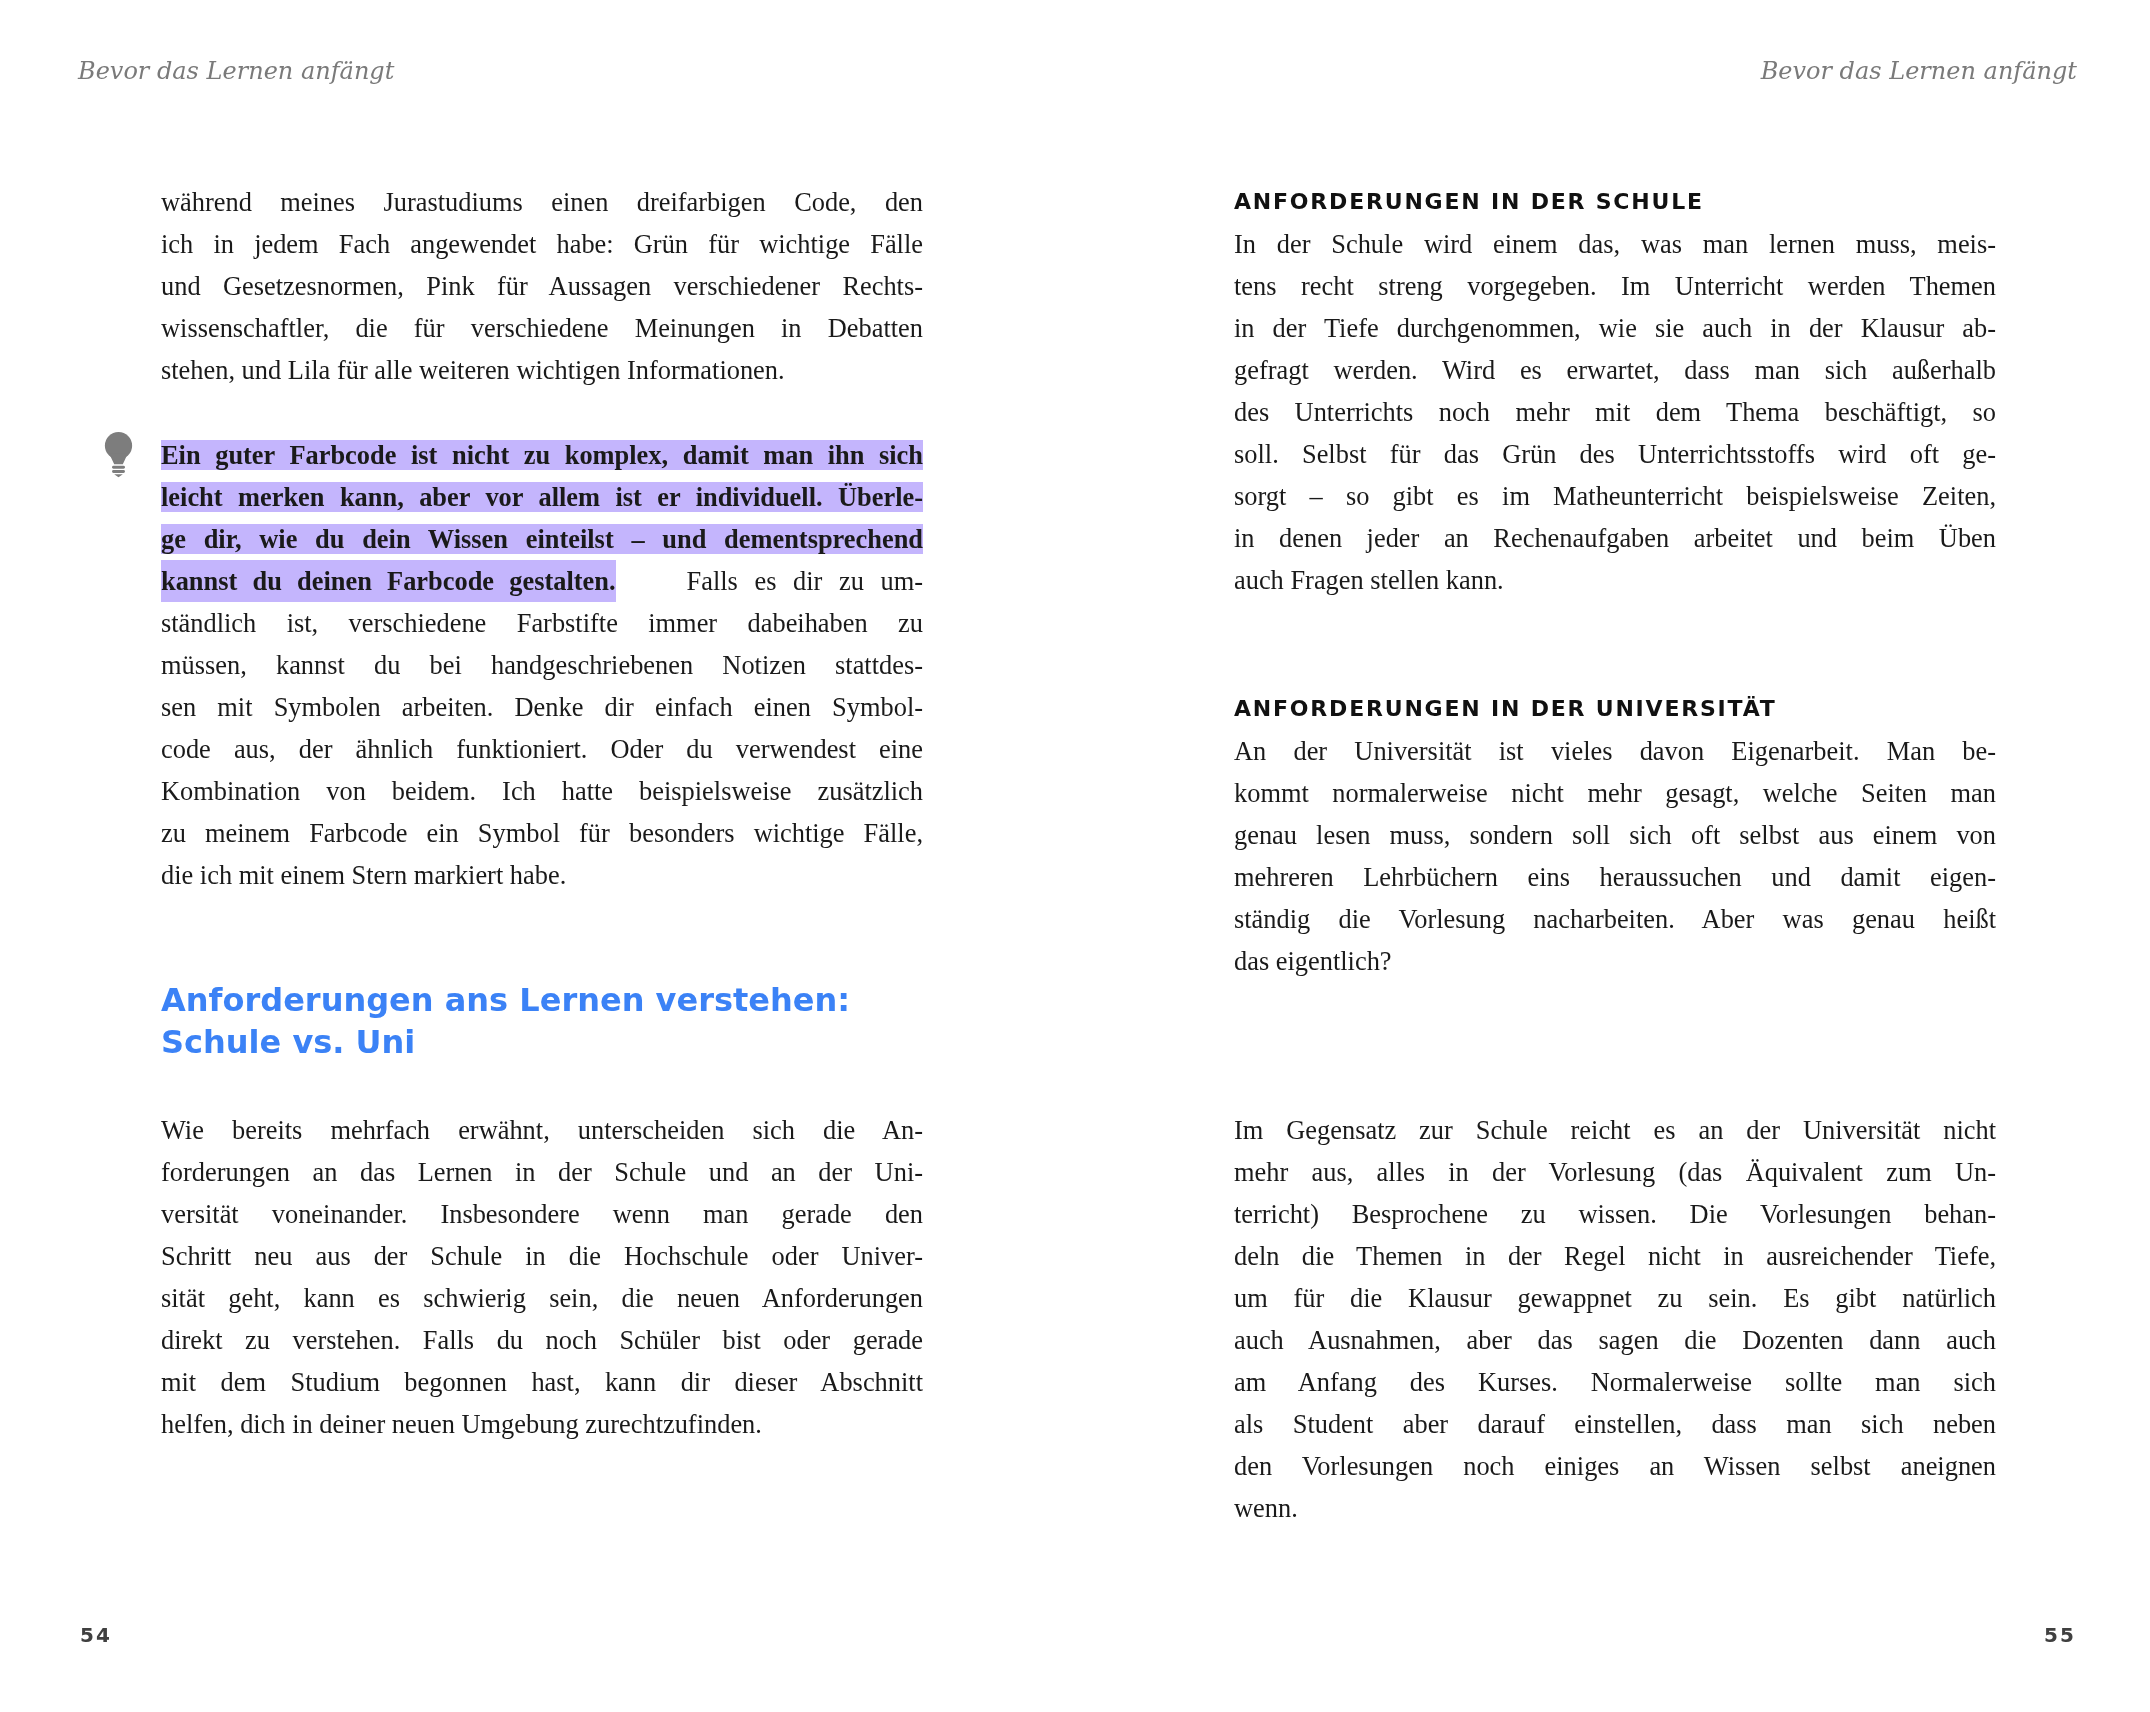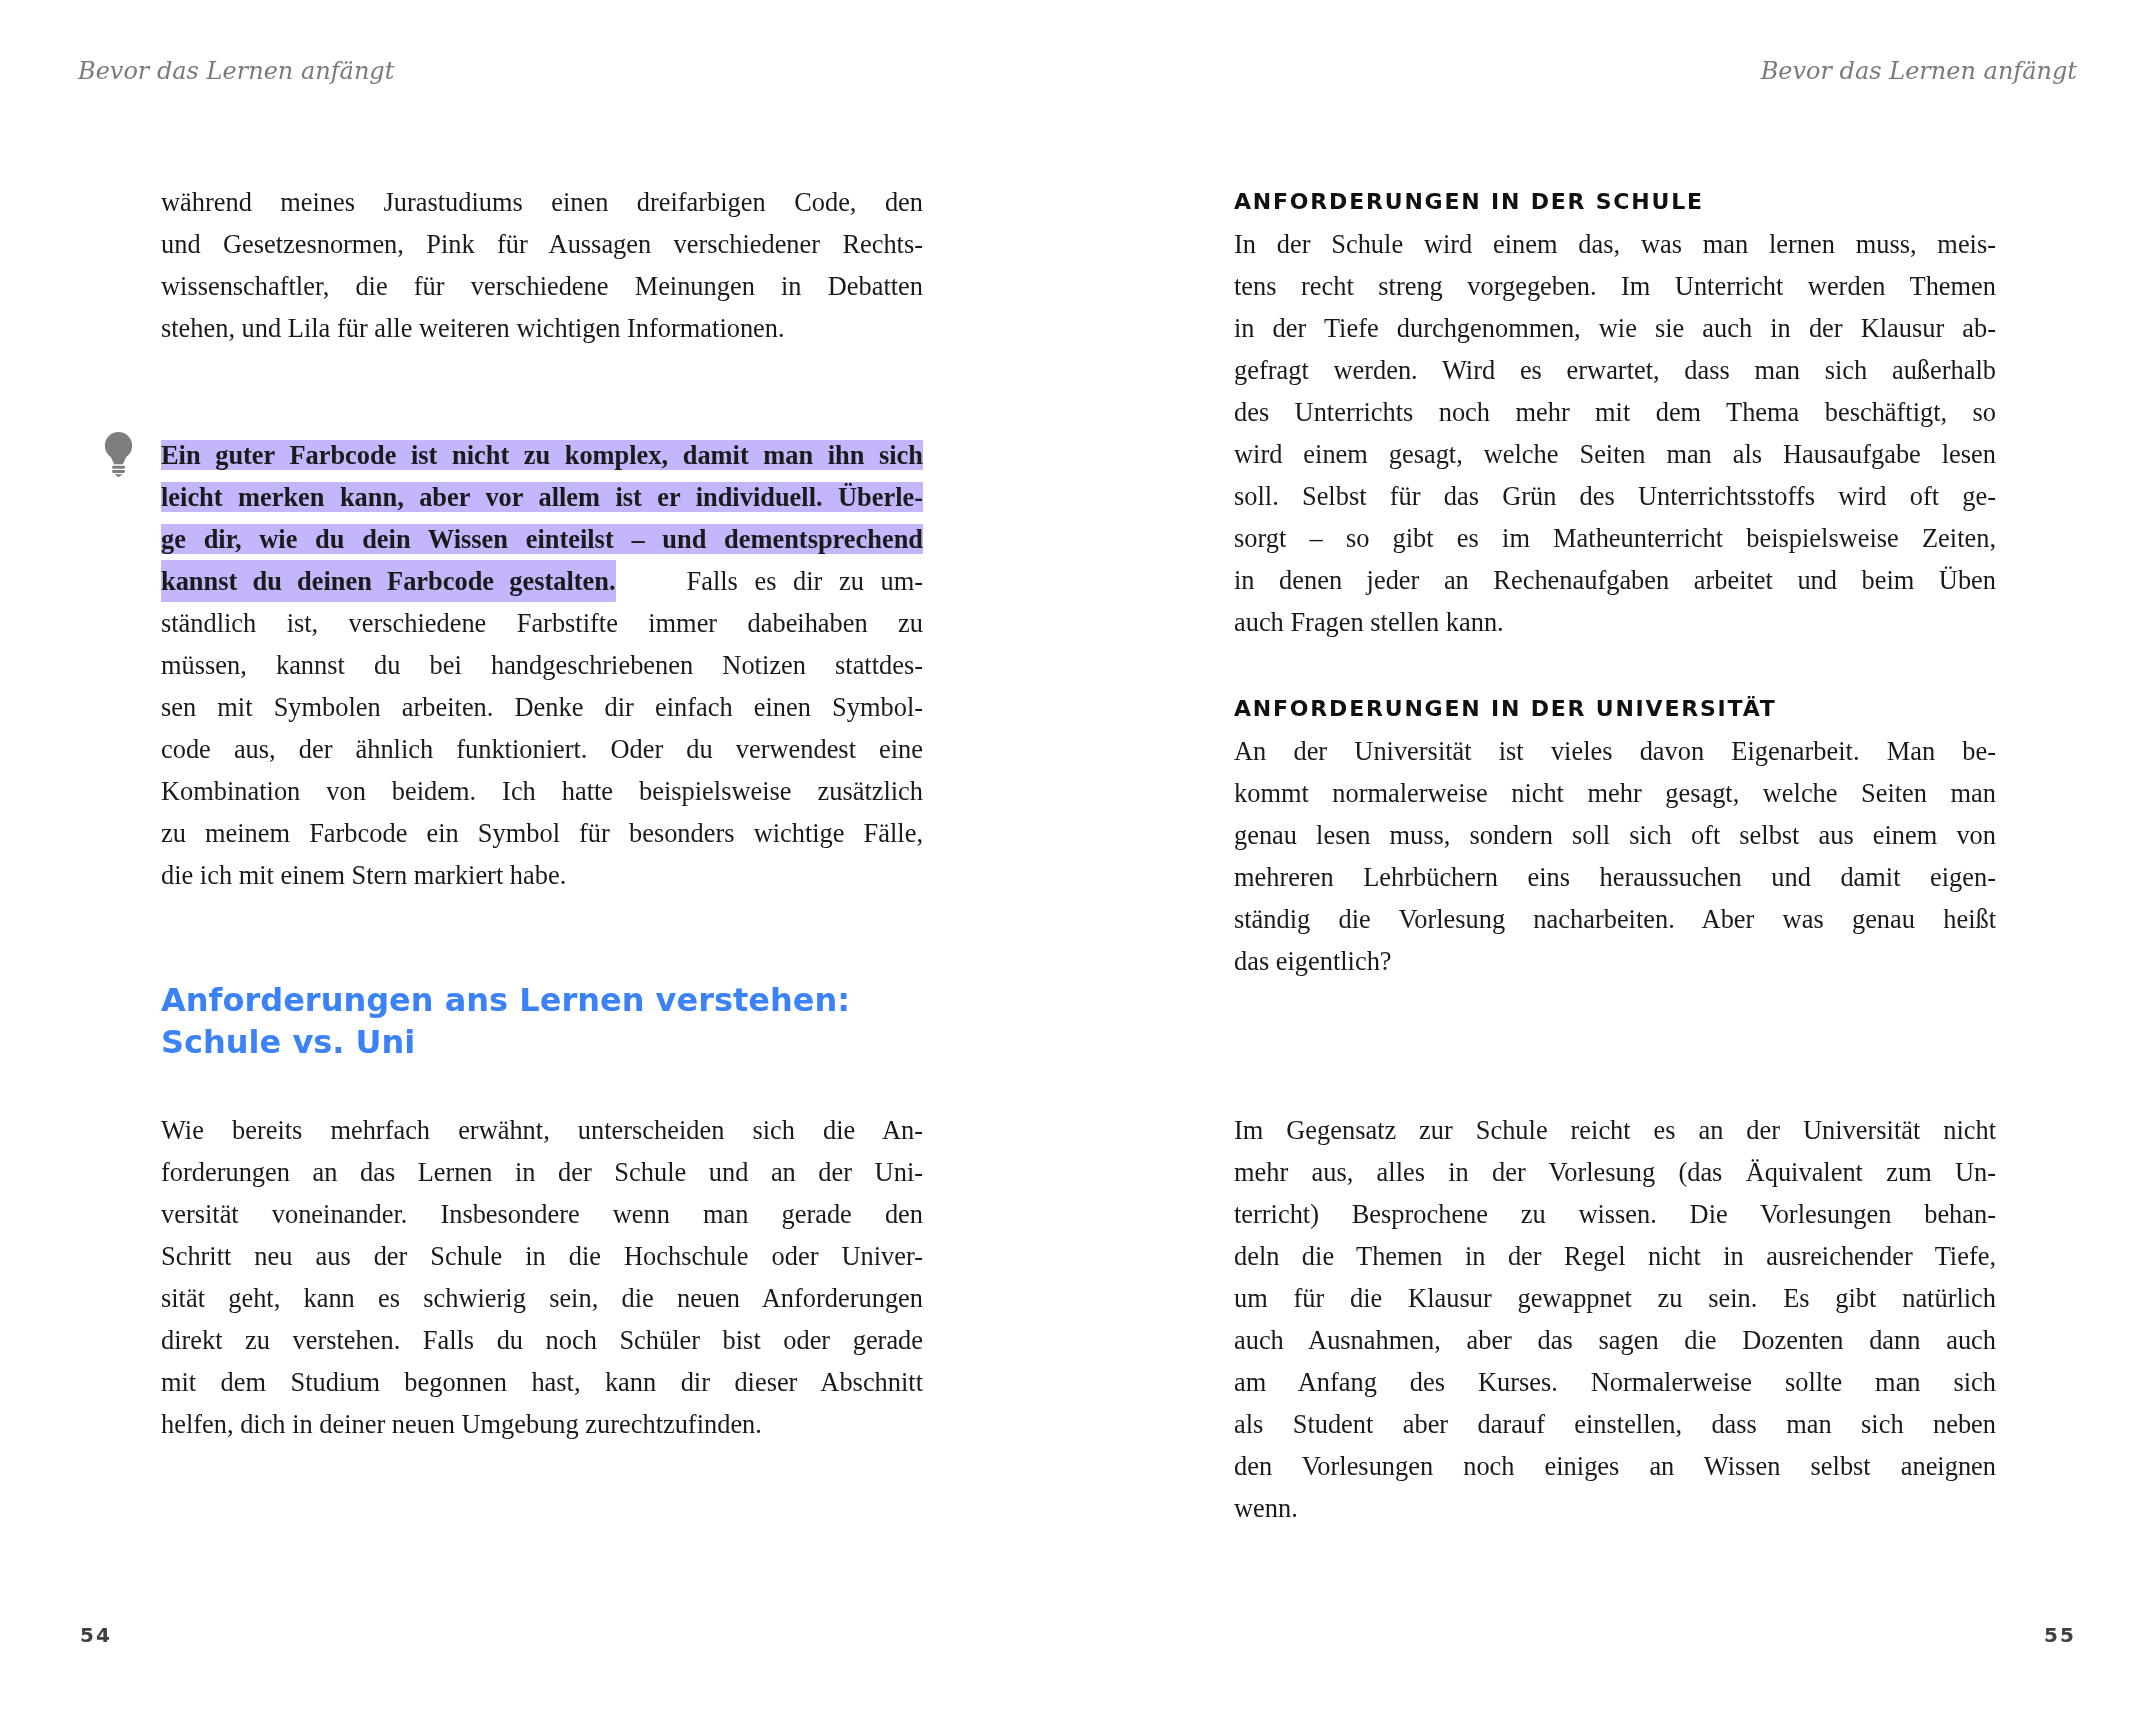--- a/index.html
+++ b/index.html
@@ -55,20 +55,21 @@
 </head>
 <body>
 
 <div class="page" id="page-left">
   <div class="running-head">Bevor das Lernen anfängt</div>
 
   <div class="column" style="top:181px;">
 
     <div class="block" style="top:0;">
       <span class="line" style="white-space: normal; overflow: hidden;">während meines Jurastudiums einen dreifarbigen Code, den</span>
+      <span class="line" style="white-space: normal; overflow: hidden;">ich in jedem Fach angewendet habe: Grün für wichtige Fälle</span>
       <span class="line" style="white-space: normal; overflow: hidden;">und Gesetzesnormen, Pink für Aussagen verschiedener Rechts-</span>
       <span class="line" style="white-space: normal; overflow: hidden;">wissenschaftler, die für verschiedene Meinungen in Debatten</span>
       <span class="line last" style="white-space: normal; overflow: hidden;">stehen, und Lila für alle weiteren wichtigen Informationen.</span>
     </div>
 
     <div class="block" style="top:253px;">
       <span class="line" style="white-space: normal; overflow: hidden;"><span class="hl">Ein guter Farbcode ist nicht zu komplex, damit man ihn sich</span></span>
       <span class="line" style="white-space: normal; overflow: hidden;"><span class="hl">leicht merken kann, aber vor allem ist er individuell. Überle-</span></span>
       <span class="line" style="white-space: normal; overflow: hidden;"><span class="hl">ge dir, wie du dein Wissen einteilst – und dementsprechend</span></span>
       <span class="line j" style="display:flex;justify-content:space-between;">
@@ -116,21 +117,20 @@
   <div class="running-head">Bevor das Lernen anfängt</div>
 
   <div class="column" style="top:181px;">
     <div class="block" style="top:0;">
       <span class="subhead">ANFORDERUNGEN IN DER SCHULE</span>
       <span class="line" style="white-space: normal; overflow: hidden;">In der Schule wird einem das, was man lernen muss, meis-</span>
       <span class="line" style="white-space: normal; overflow: hidden;">tens recht streng vorgegeben. Im Unterricht werden Themen</span>
       <span class="line" style="white-space: normal; overflow: hidden;">in der Tiefe durchgenommen, wie sie auch in der Klausur ab-</span>
       <span class="line" style="white-space: normal; overflow: hidden;">gefragt werden. Wird es erwartet, dass man sich außerhalb</span>
       <span class="line" style="white-space: normal; overflow: hidden;">des Unterrichts noch mehr mit dem Thema beschäftigt, so</span>
-      <span class="line" style="white-space: normal; overflow: hidden;">wird einem gesagt, welche Seiten man als Hausaufgabe lesen</span>
       <span class="line" style="white-space: normal; overflow: hidden;">soll. Selbst für das Grün des Unterrichtsstoffs wird oft ge-</span>
       <span class="line" style="white-space: normal; overflow: hidden;">sorgt – so gibt es im Matheunterricht beispielsweise Zeiten,</span>
       <span class="line" style="white-space: normal; overflow: hidden;">in denen jeder an Rechenaufgaben arbeitet und beim Üben</span>
       <span class="line last" style="white-space: normal; overflow: hidden;">auch Fragen stellen kann.</span>
     </div>
 
     <div class="block" style="top:507px;">
       <span class="subhead">ANFORDERUNGEN IN DER UNIVERSITÄT</span>
       <span class="line" style="white-space: normal; overflow: hidden;">An der Universität ist vieles davon Eigenarbeit. Man be-</span>
       <span class="line" style="white-space: normal; overflow: hidden;">kommt normalerweise nicht mehr gesagt, welche Seiten man</span>

